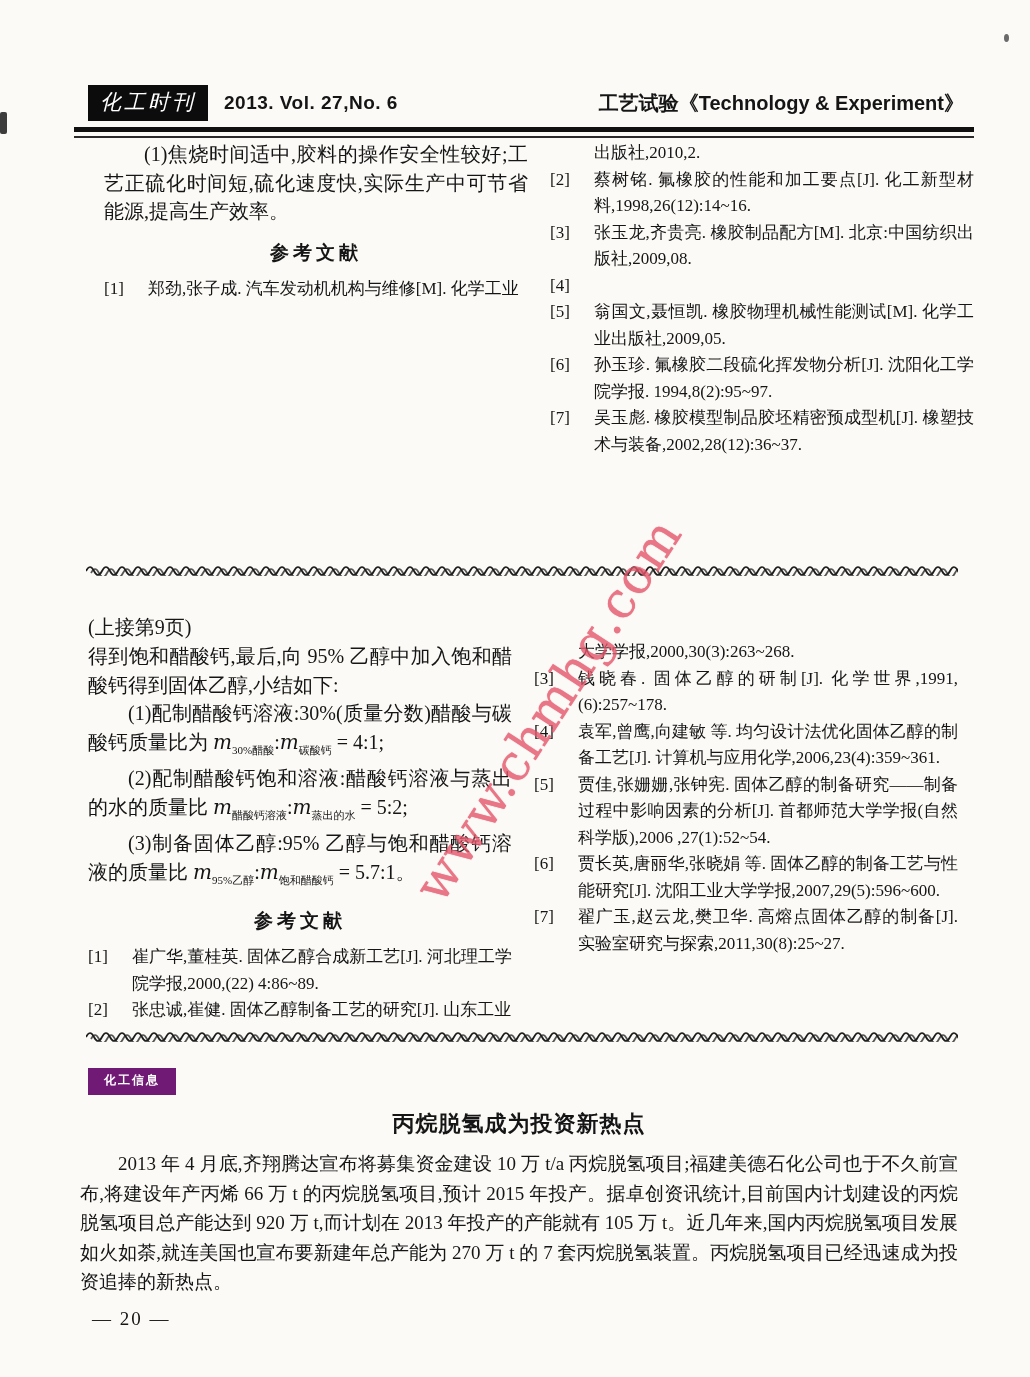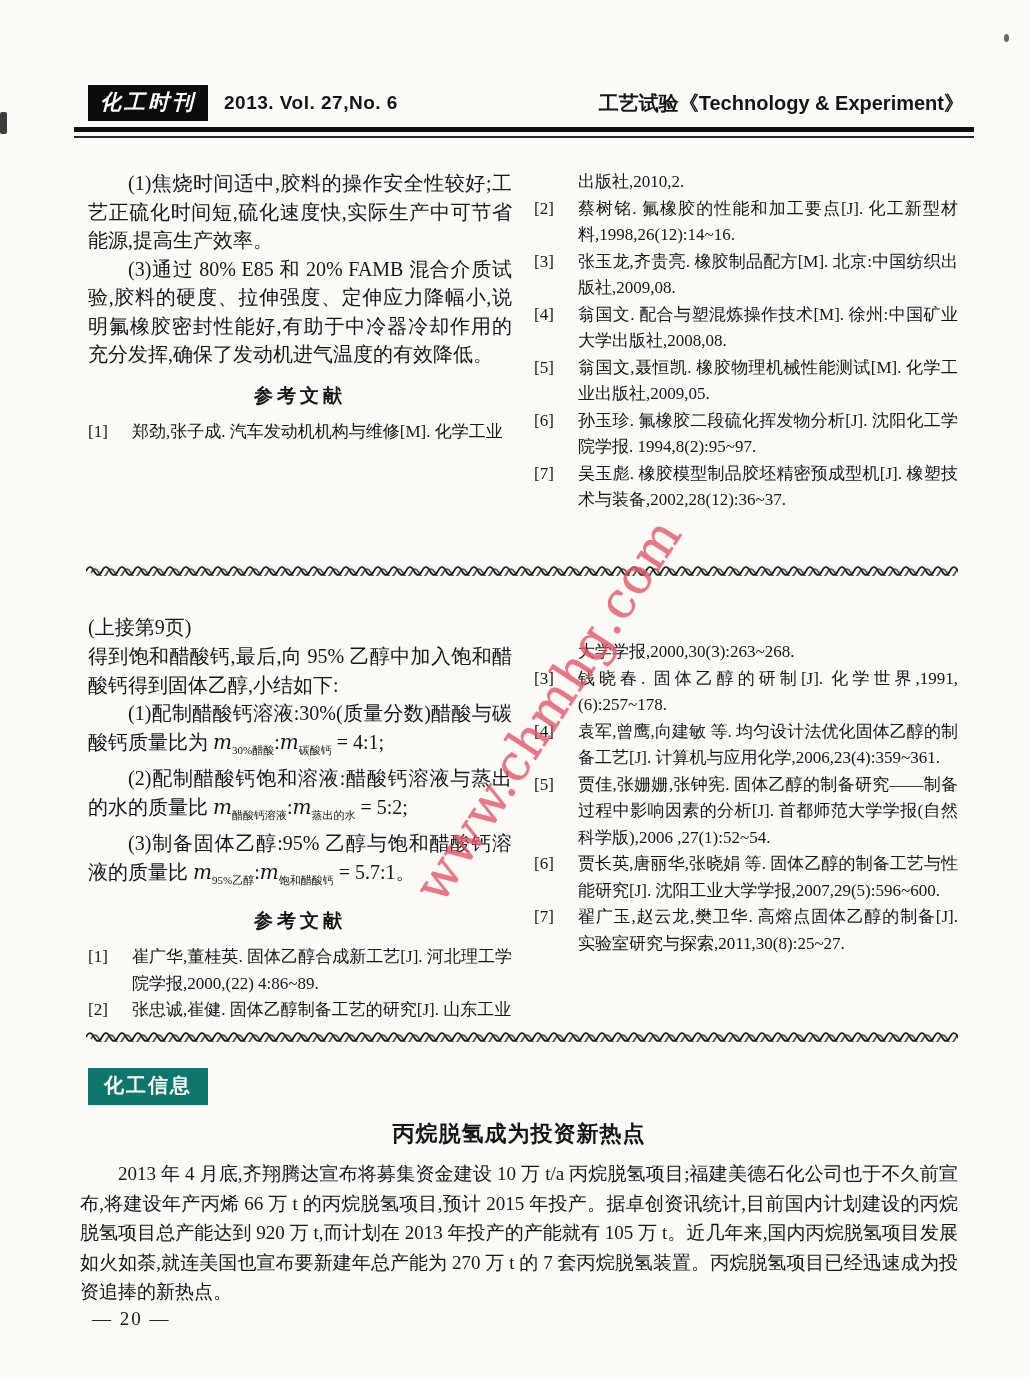--- a/index.html
+++ b/index.html
@@ -12,31 +12,31 @@
     font-family:"Liberation Serif","DejaVu Serif",serif;
   }
   
   .artifact-left { position:absolute; left:0; top:112px; width:7px; height:22px; background:#3c3c3c; border-radius:2px; }
   .artifact-dot  { position:absolute; left:1004px; top:34px; width:5px; height:8px; background:#6a6a6a; border-radius:50%; }
 
   
   .header { position:absolute; left:88px; right:66px; top:84px; height:38px; display:flex; align-items:center; }
   .badge {
     background:#0c0c0c; color:#fff; padding:3px 12px 5px;
-    font-style:italic; font-weight:bold; font-size:21px; letter-spacing:3px;
+    font-style:italic; font-weight:normal; font-size:21px; letter-spacing:3px;
     font-family:"Liberation Serif",serif;
   }
   .issue { margin-left:16px; font-family:"Liberation Sans","DejaVu Sans",sans-serif; font-size:19px; font-weight:700; letter-spacing:.5px; }
   .section-label { margin-left:auto; font-family:"Liberation Sans","DejaVu Sans",sans-serif; font-size:20px; font-weight:600; }
   .rule-thick { position:absolute; left:74px; right:56px; top:127px; height:5px; background:#101010; }
   .rule-thin  { position:absolute; left:74px; right:56px; top:136px; height:2px; background:#2a2a2a; }
 
   
   .two-col { position:absolute; left:88px; width:870px; display:flex; gap:22px; }
-  .sec1 { top:169px; }
+  .sec1 { top:140px;margin-left:16px; }
   .sec2 { top:612px; }
   .col { width:424px; }
   .col-right-pad { padding-top:27px; }
 
   p.body-par { margin:0; font-size:20px; line-height:28.5px; text-align:justify; text-indent:2em; }
   p.no-indent { text-indent:0; }
   .continue-note { font-size:20px; line-height:30px; margin:0; }
 
   .ref-heading { text-align:center; font-weight:bold; font-size:19px; letter-spacing:4px; margin:14px 0 10px; }
   .refs { font-size:17px; line-height:26.5px; }
@@ -48,22 +48,22 @@
   sub.msub { font-size:11px; font-style:normal; }
 
   
   .divider { position:absolute; left:86px; width:872px; height:14px; }
   svg.wavy path { stroke:#1d1d1d; stroke-width:1.7; fill:none; }
   svg.wavy path:last-child { opacity:.75; }
 
   
   .info { position:absolute; left:80px; top:1068px; width:878px; }
   .info-badge {
-    display:inline-block; background:#0f766e; color:#fff; margin-left:8px;
-    padding:4px 16px 6px; font-weight:bold; font-size:20px; letter-spacing:2px;
+    display:inline-block; background:#701a75; color:#fff; margin-left:8px;
+    padding:4px 16px 6px; font-weight:bold; font-size:12px; letter-spacing:2px;
   }
   .info-title { text-align:center; font-weight:bold; font-size:22px; margin:14px 0 10px; letter-spacing:1px; }
   .info-body { margin:0; font-size:19px; line-height:29.5px; text-align:justify; text-indent:2em; }
 
   .footer { position:absolute; left:92px; top:1308px; font-size:19px; letter-spacing:2px; }
 
   .watermark {
     position:absolute; left:548px; top:710px; white-space:nowrap;
     transform:translate(-50%,-50%) rotate(-57deg);
     font-size:50px; letter-spacing:1px; font-family:"DejaVu Serif",serif;
@@ -83,21 +83,20 @@
     <span class="badge">化工时刊</span>
     <span class="issue">2013. Vol. 27,No. 6</span>
     <span class="section-label">工艺试验《Technology &amp; Experiment》</span>
   </div>
   <div class="rule-thick"></div>
   <div class="rule-thin"></div>
 
   <div class="two-col sec1">
     <div class="col">
       <p class="body-par">(1)焦烧时间适中,胶料的操作安全性较好;工艺正硫化时间短,硫化速度快,实际生产中可节省能源,提高生产效率。</p>
-      <p class="body-par">(3)通过 80% E85 和 20% FAMB 混合介质试验,胶料的硬度、拉伸强度、定伸应力降幅小,说明氟橡胶密封性能好,有助于中冷器冷却作用的充分发挥,确保了发动机进气温度的有效降低。</p>
       <div class="ref-heading">参考文献</div>
       <div class="refs">
         <div class="ref">
           <span class="ref-num">[1]</span>
           <span class="ref-text">郑劲,张子成. 汽车发动机机构与维修[M]. 化学工业</span>
         </div>
       </div>
     </div>
     <div class="col">
       <div class="refs">
@@ -108,21 +107,20 @@
         <div class="ref">
           <span class="ref-num">[2]</span>
           <span class="ref-text">蔡树铭. 氟橡胶的性能和加工要点[J]. 化工新型材料,1998,26(12):14~16.</span>
         </div>
         <div class="ref">
           <span class="ref-num">[3]</span>
           <span class="ref-text">张玉龙,齐贵亮. 橡胶制品配方[M]. 北京:中国纺织出版社,2009,08.</span>
         </div>
         <div class="ref">
           <span class="ref-num">[4]</span>
-          <span class="ref-text">翁国文. 配合与塑混炼操作技术[M]. 徐州:中国矿业大学出版社,2008,08.</span>
         </div>
         <div class="ref">
           <span class="ref-num">[5]</span>
           <span class="ref-text">翁国文,聂恒凯. 橡胶物理机械性能测试[M]. 化学工业出版社,2009,05.</span>
         </div>
         <div class="ref">
           <span class="ref-num">[6]</span>
           <span class="ref-text">孙玉珍. 氟橡胶二段硫化挥发物分析[J]. 沈阳化工学院学报. 1994,8(2):95~97.</span>
         </div>
         <div class="ref">

